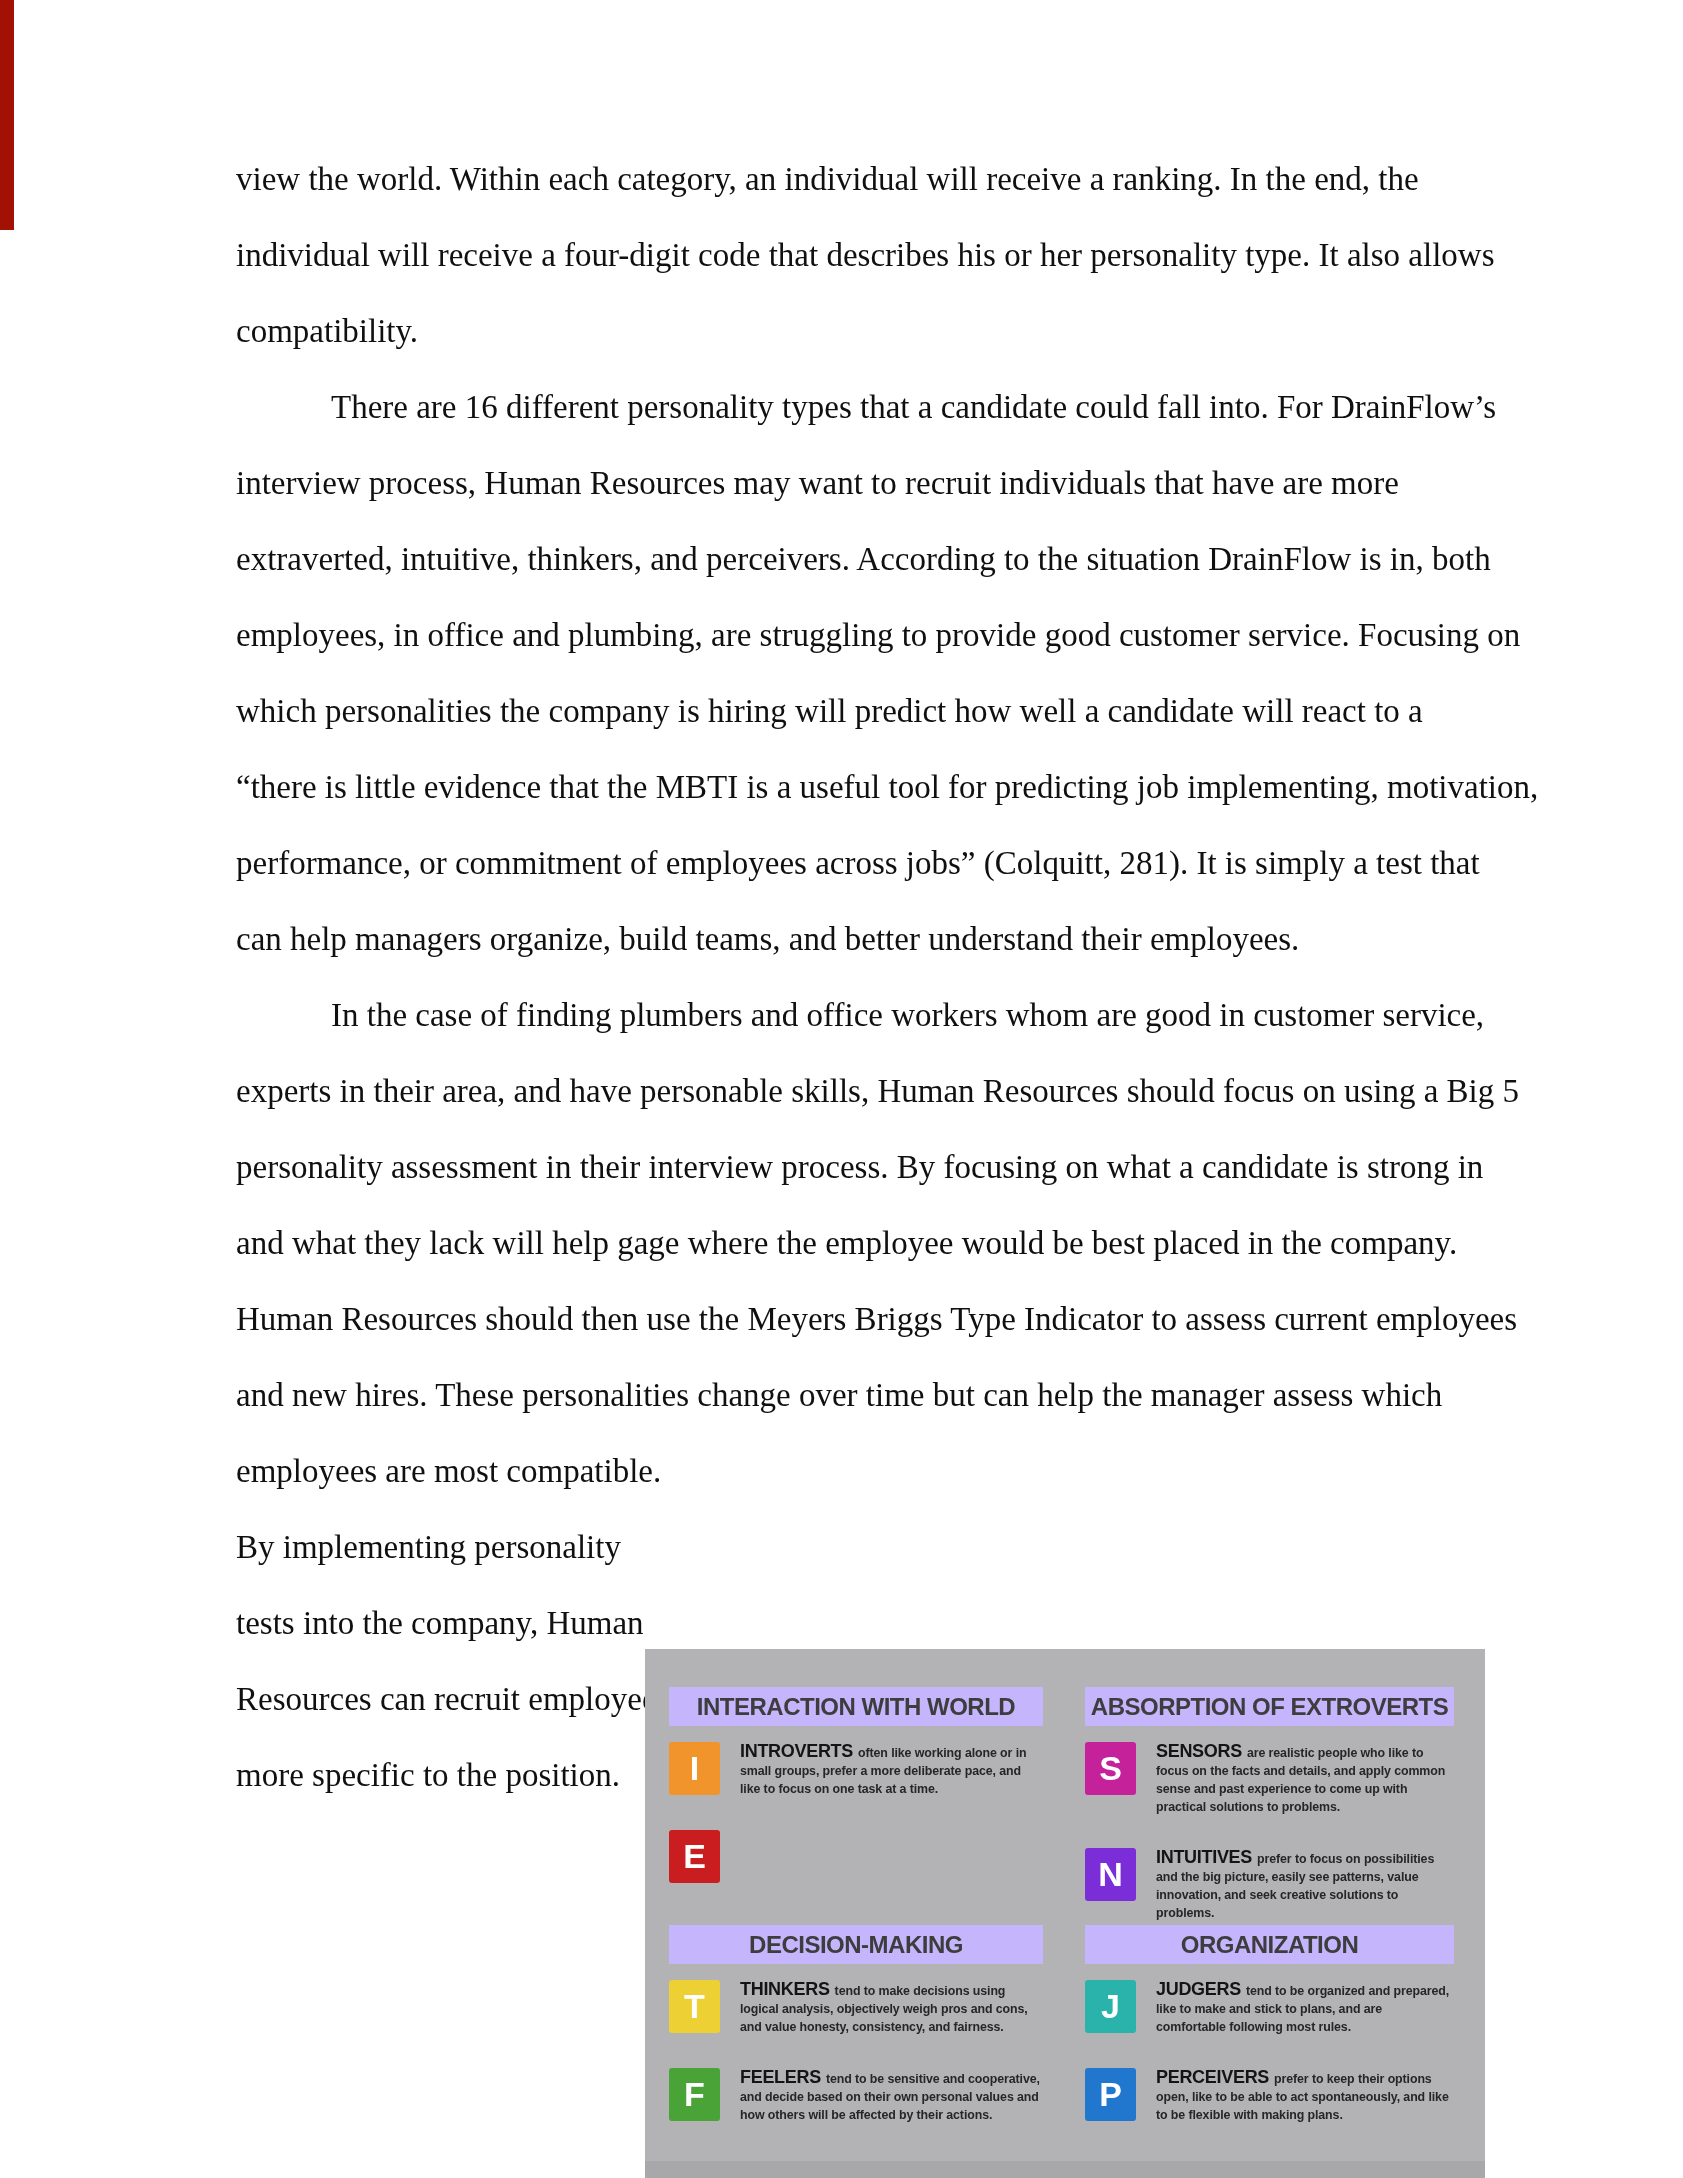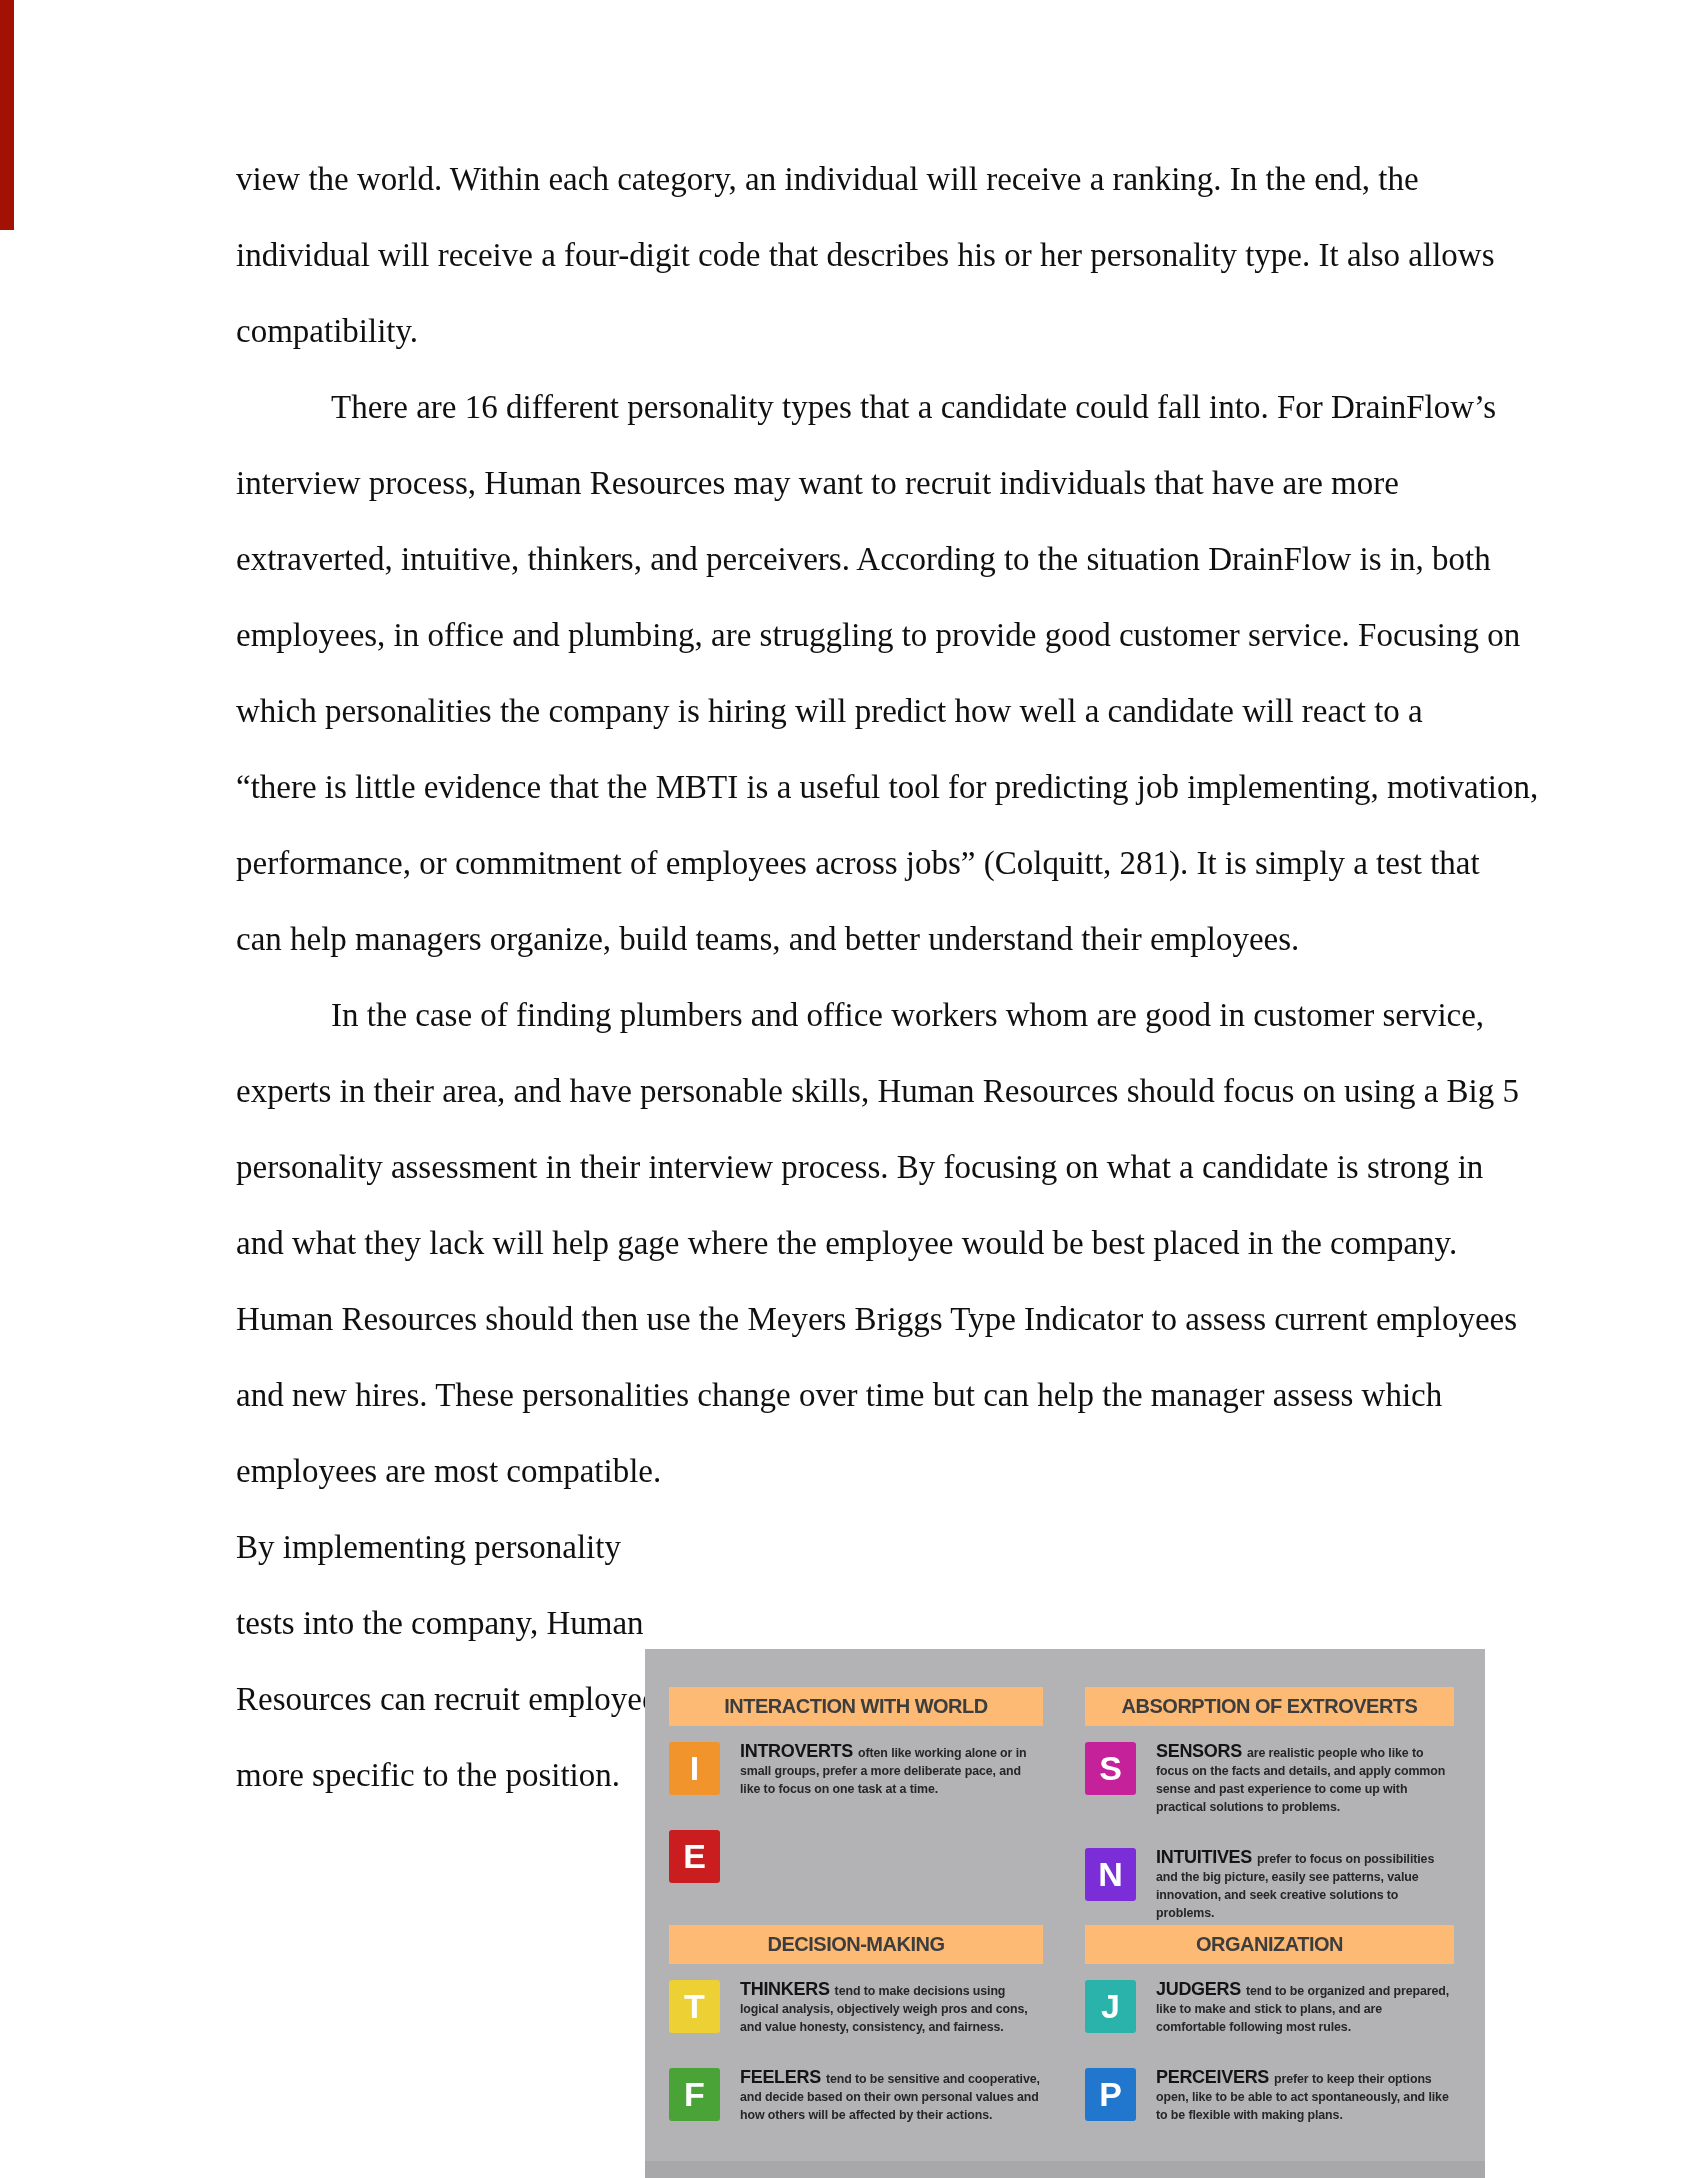--- a/index.html
+++ b/index.html
@@ -32,23 +32,23 @@
   }
   .ig-grid{
     position:absolute;left:24px;top:38px;right:31px;bottom:0;
     display:grid;
     grid-template-columns:374px 369px;
     grid-template-rows:238px auto;
     column-gap:42px;
   }
   .ig-header{
     height:39px;line-height:39px;
-    background:#fdba74;
+    background:#c4b5fd;
     text-align:center;
-    font-size:20px;font-weight:700;letter-spacing:-0.5px;
+    font-size:24px;font-weight:700;letter-spacing:-0.5px;
     color:#3d3d3d;
     margin-bottom:16px;
   }
   .ig-item{
     display:flex;
     align-items:flex-start;
     margin-bottom:32px;
   }
   .ig-tile{
     flex:0 0 51px;

